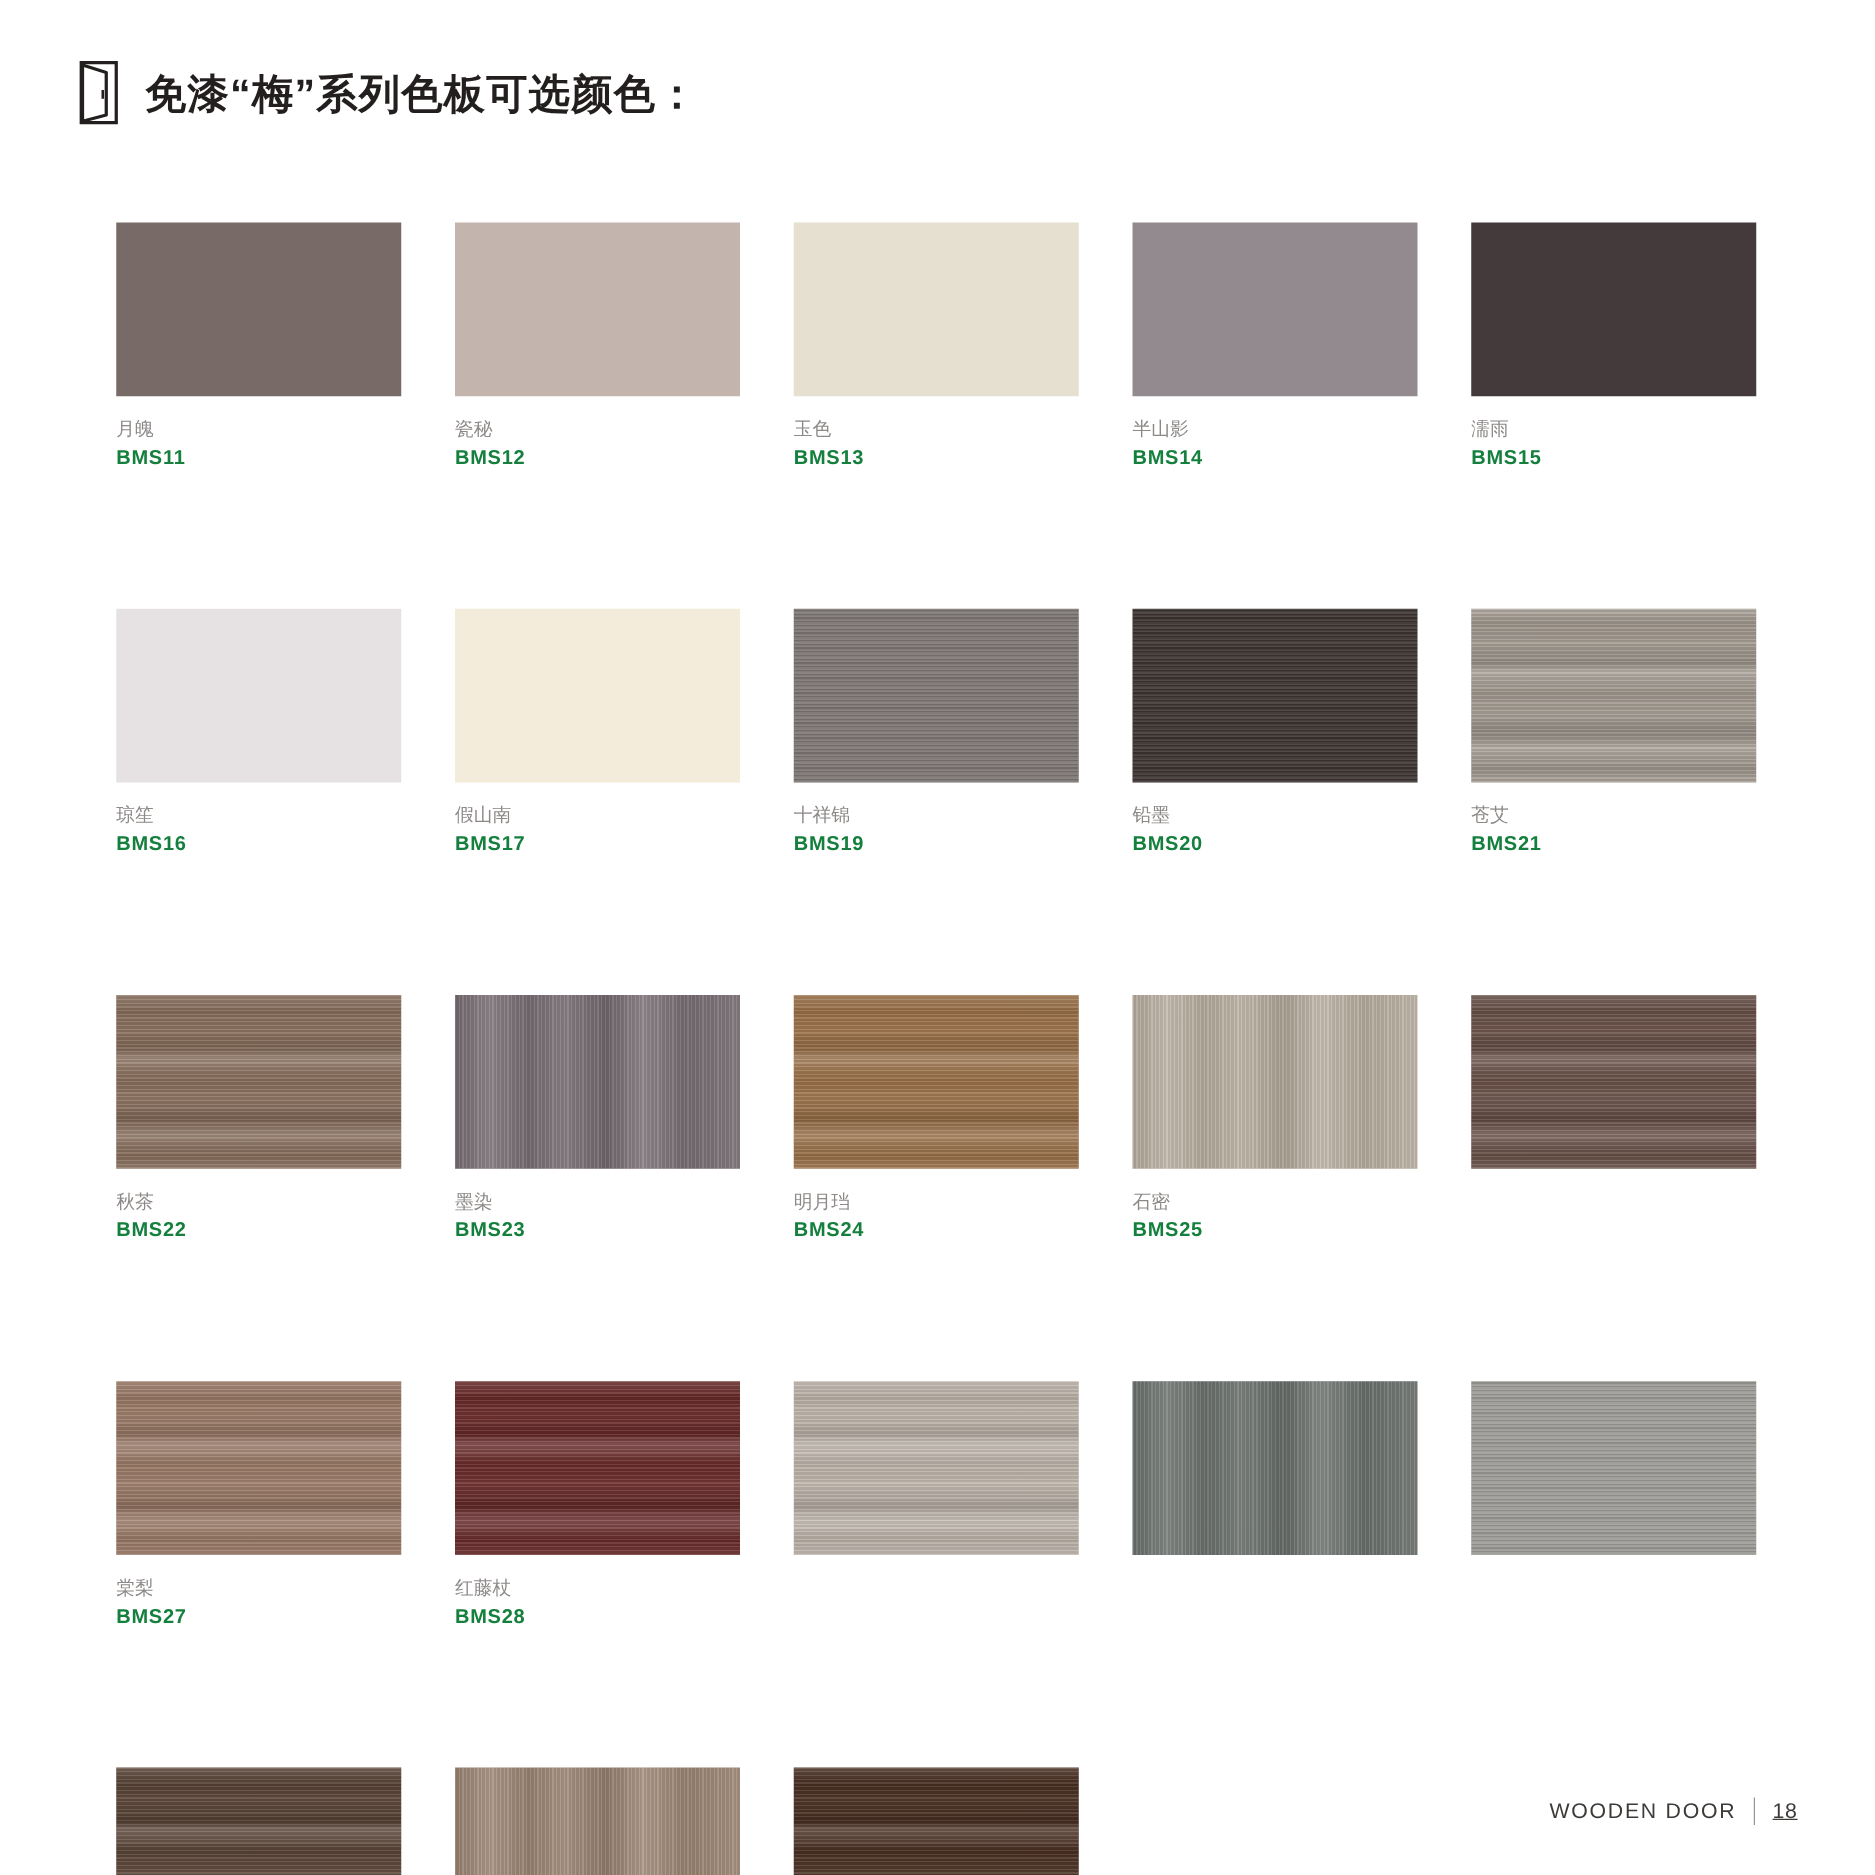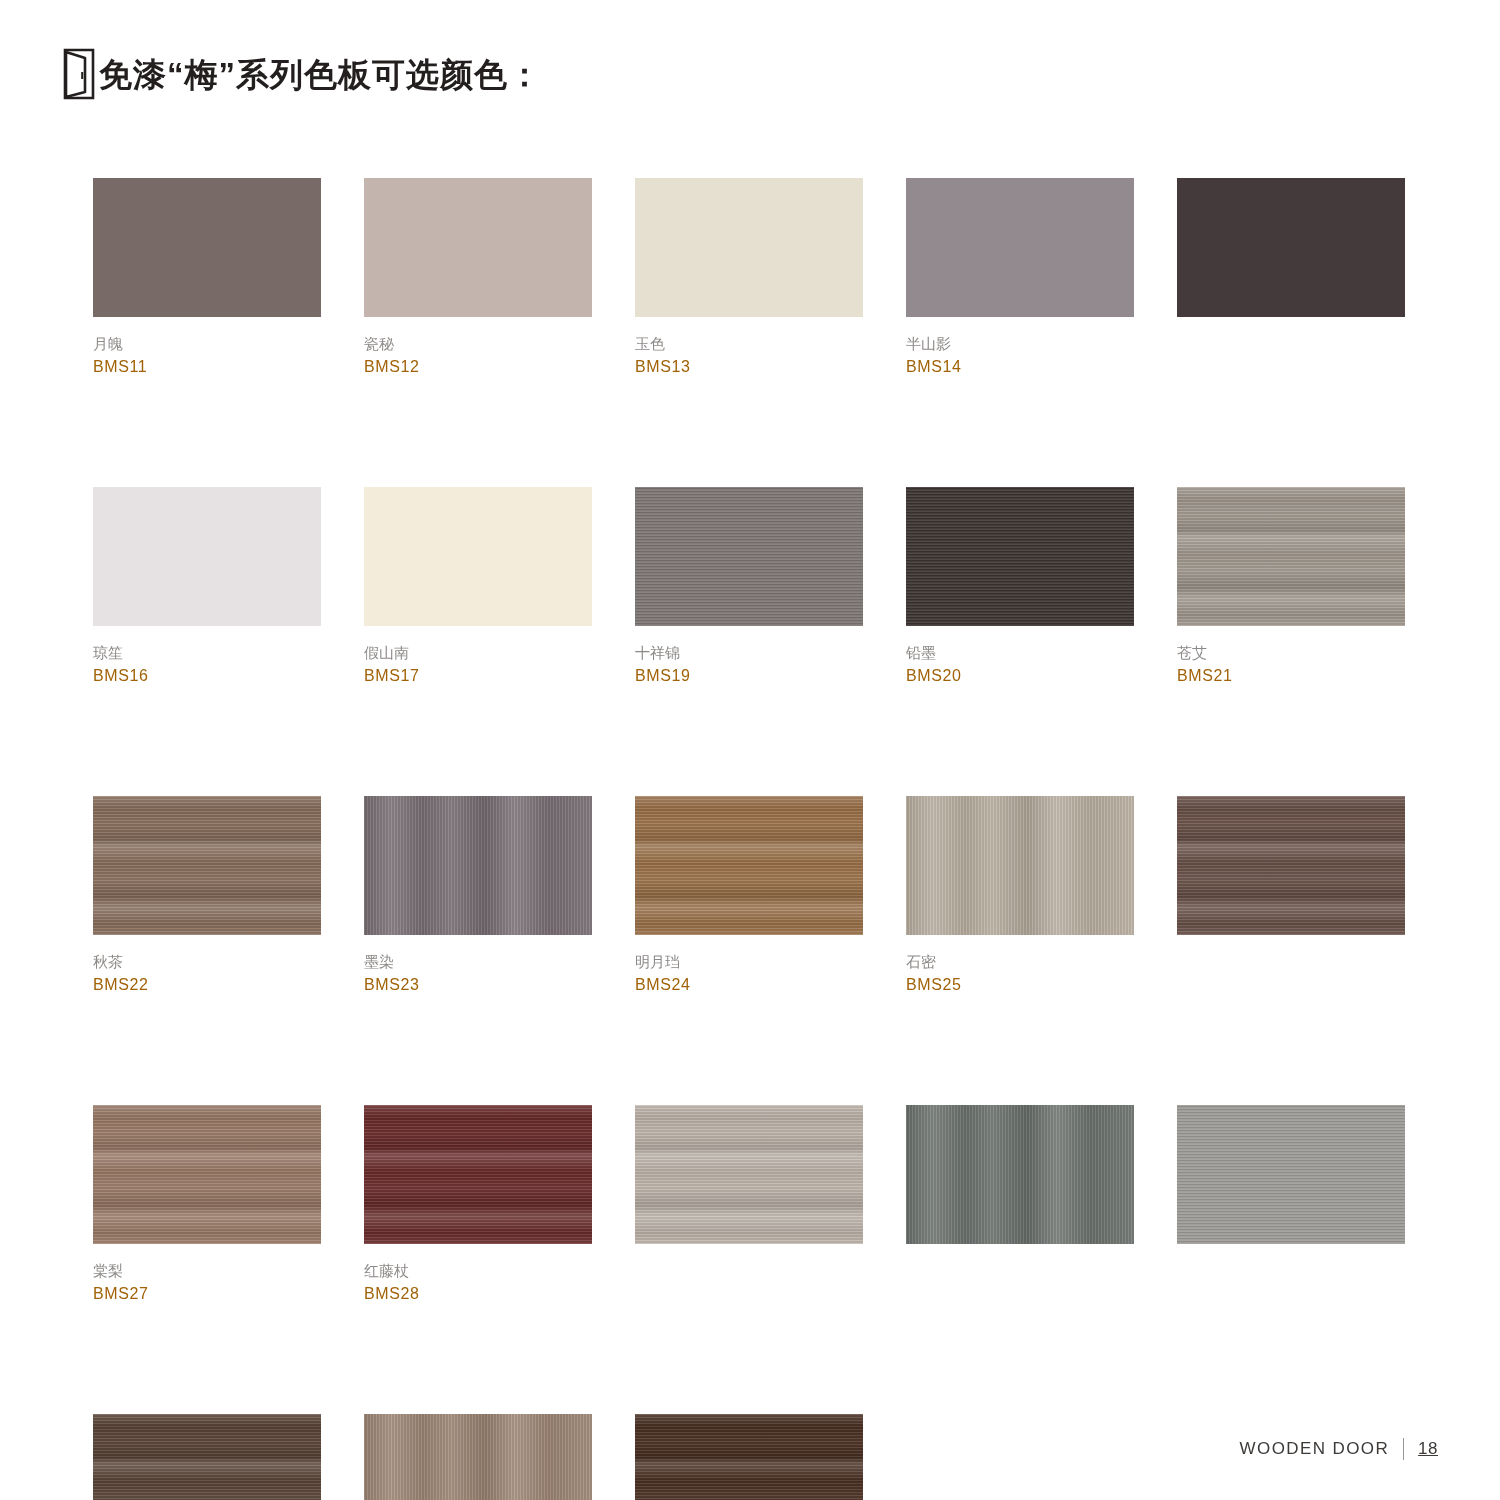--- a/index.html
+++ b/index.html
@@ -9,21 +9,21 @@
     background:#ffffff;
     font-family:"Liberation Sans","DejaVu Sans",sans-serif;
     overflow:hidden;
     position:relative;
   }
 
   
   .page-header {
     position:absolute;
     left:62px; top:48px;
-    display:flex; align-items:center; gap:3px;
+    display:flex; align-items:center; gap:20px;
   }
   .door-icon { width:34px; height:52px; display:block; flex:none; }
   .page-title {
     font-size:33px;
     font-weight:bold;
     color:#231f1e;
     letter-spacing:1px;
     white-space:nowrap;
     line-height:1;
   }
@@ -53,24 +53,25 @@
 
   .swatch-meta { padding-top:16px; }
   .swatch-name {
     font-size:15px;
     color:#8c8987;
     line-height:1.45;
     white-space:nowrap;
   }
   .swatch-code {
     font-size:16px;
-    color:#a16207;
+    color:#15803d;
     line-height:1.45;
     letter-spacing:0.6px;
     white-space:nowrap;
+    font-weight:bold;
   }
 
   
   .page-footer {
     position:absolute;
     right:62px; bottom:40px;
     display:flex; align-items:center; gap:14px;
     font-size:17px; color:#3d3a38;
     letter-spacing:1.4px;
   }
@@ -127,20 +128,24 @@
       </div>
       <div class="swatch-meta">
         <div class="swatch-name">半山影</div>
         <div class="swatch-code">BMS14</div>
       </div>
     </div>
     <div class="swatch-cell">
       <div class="swatch-chip" style="background: rgb(68, 58, 59);">
         <div class="tex"></div>
       </div>
+      <div class="swatch-meta">
+        <div class="swatch-name">濡雨</div>
+        <div class="swatch-code">BMS15</div>
+      </div>
     </div>
     <div class="swatch-cell">
       <div class="swatch-chip" style="background: rgb(230, 226, 227);">
         <div class="tex"></div>
       </div>
       <div class="swatch-meta">
         <div class="swatch-name">琼笙</div>
         <div class="swatch-code">BMS16</div>
       </div>
     </div>

